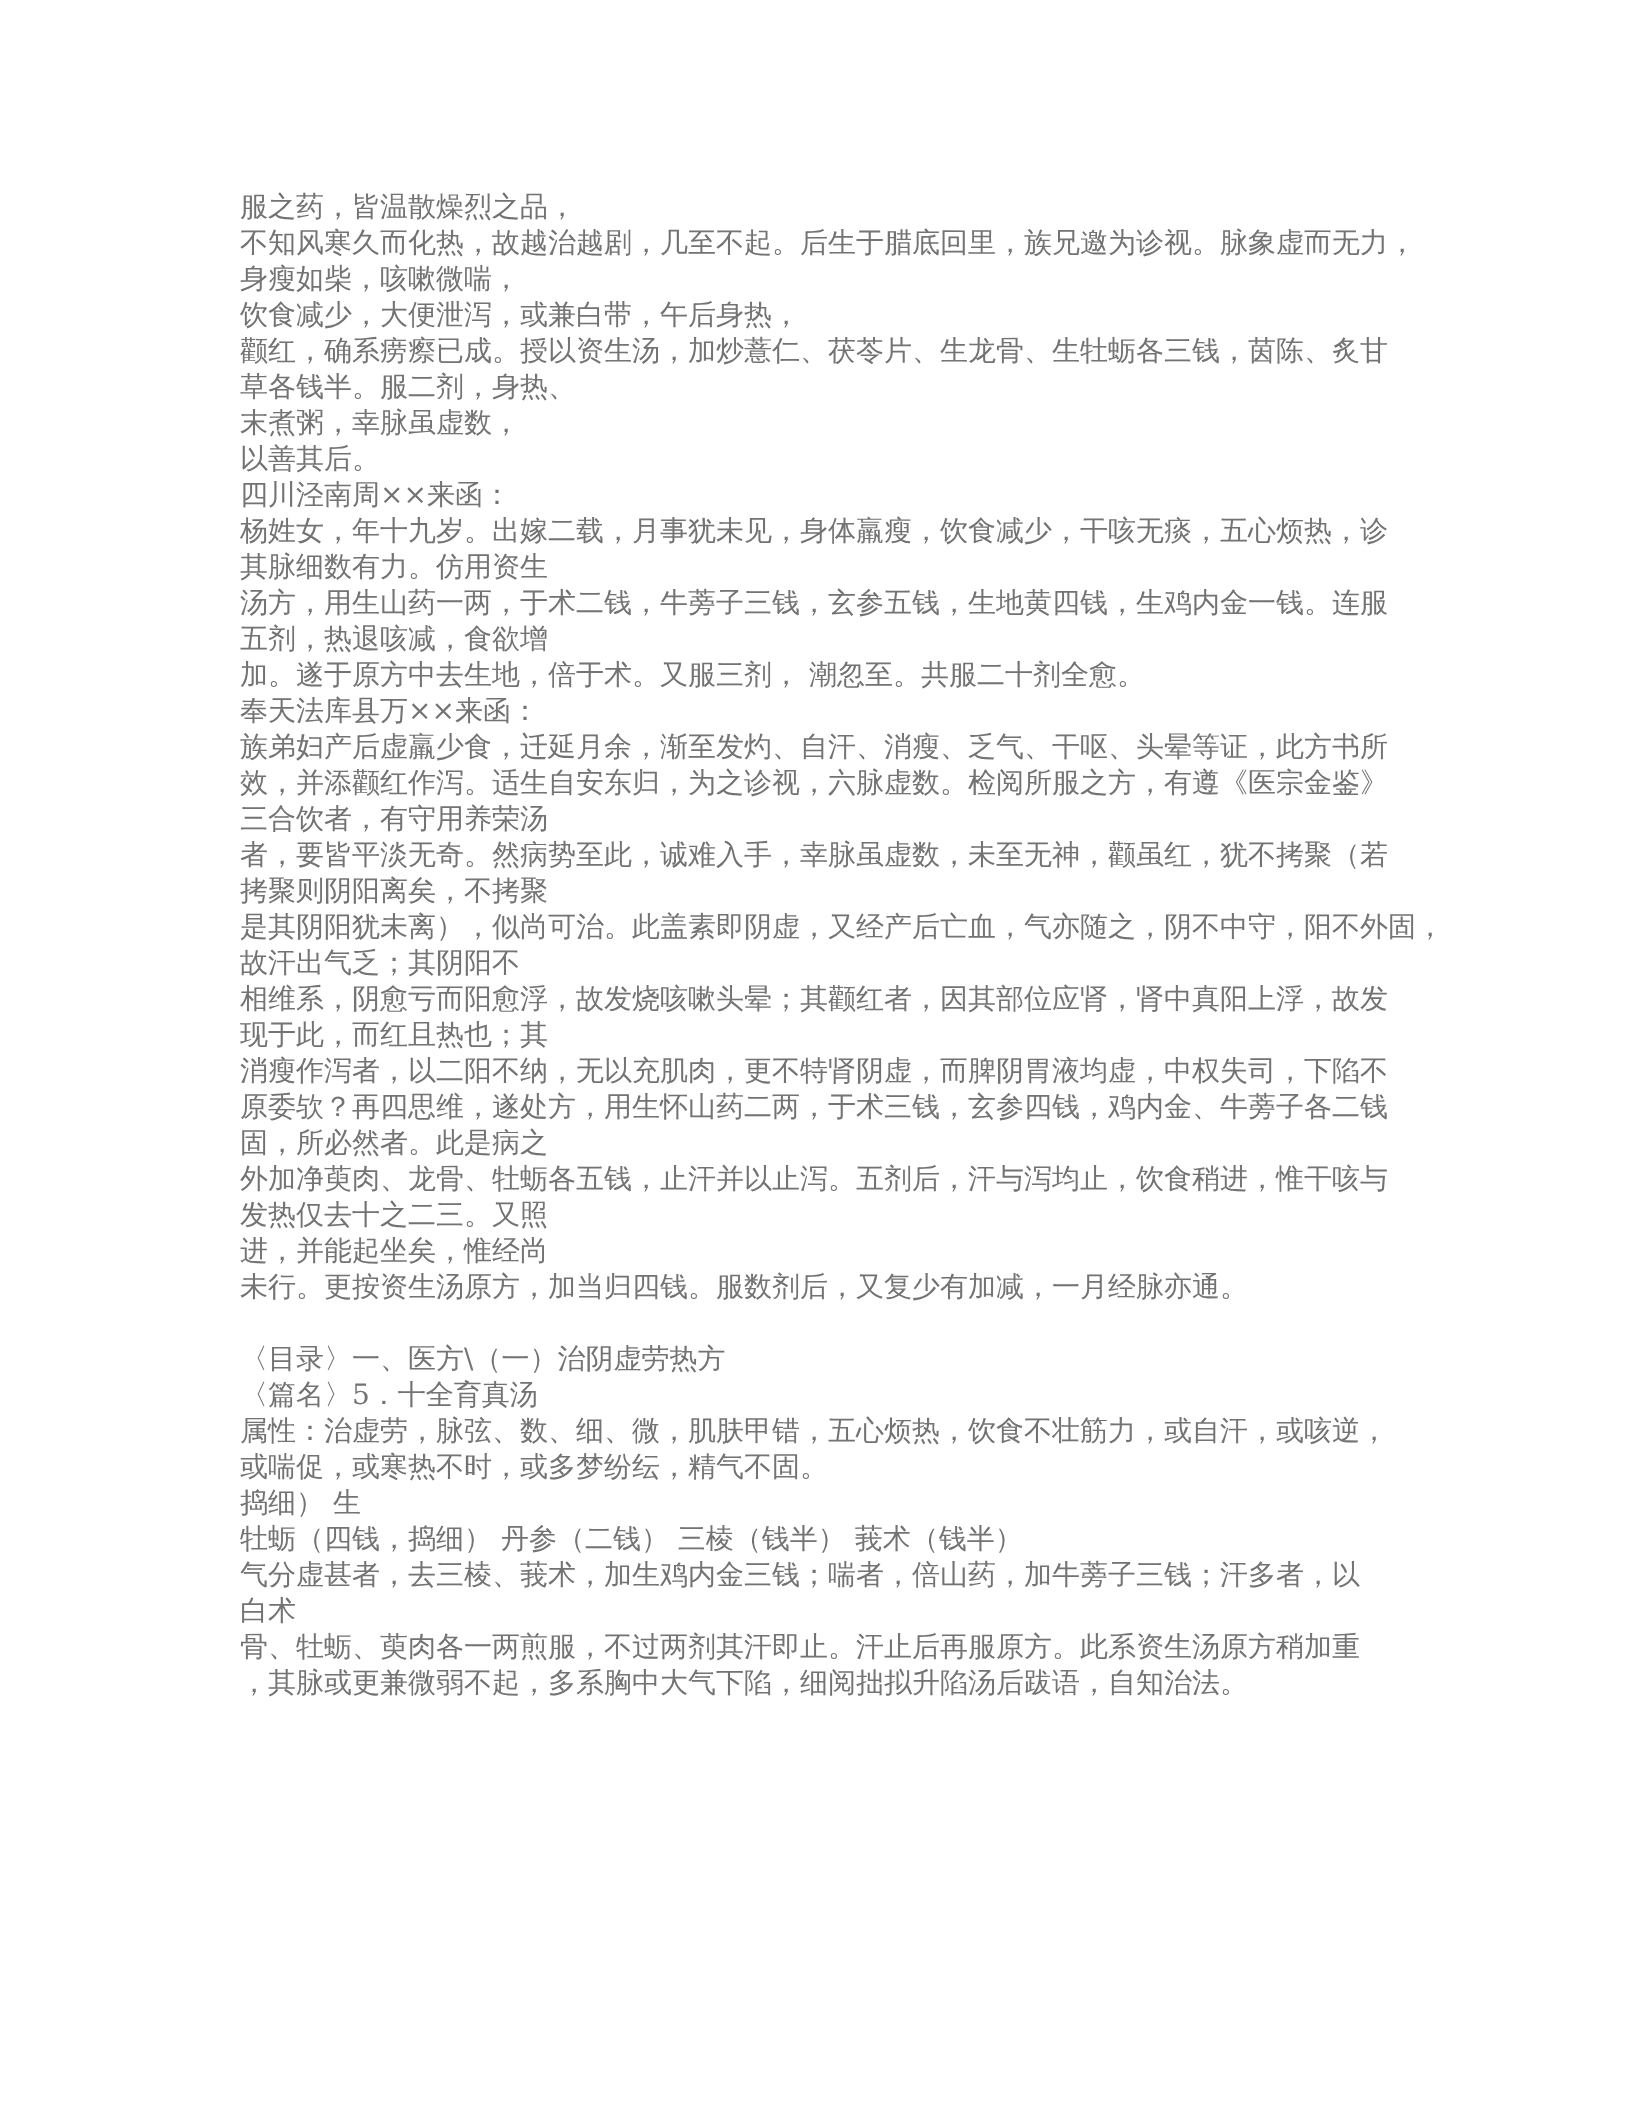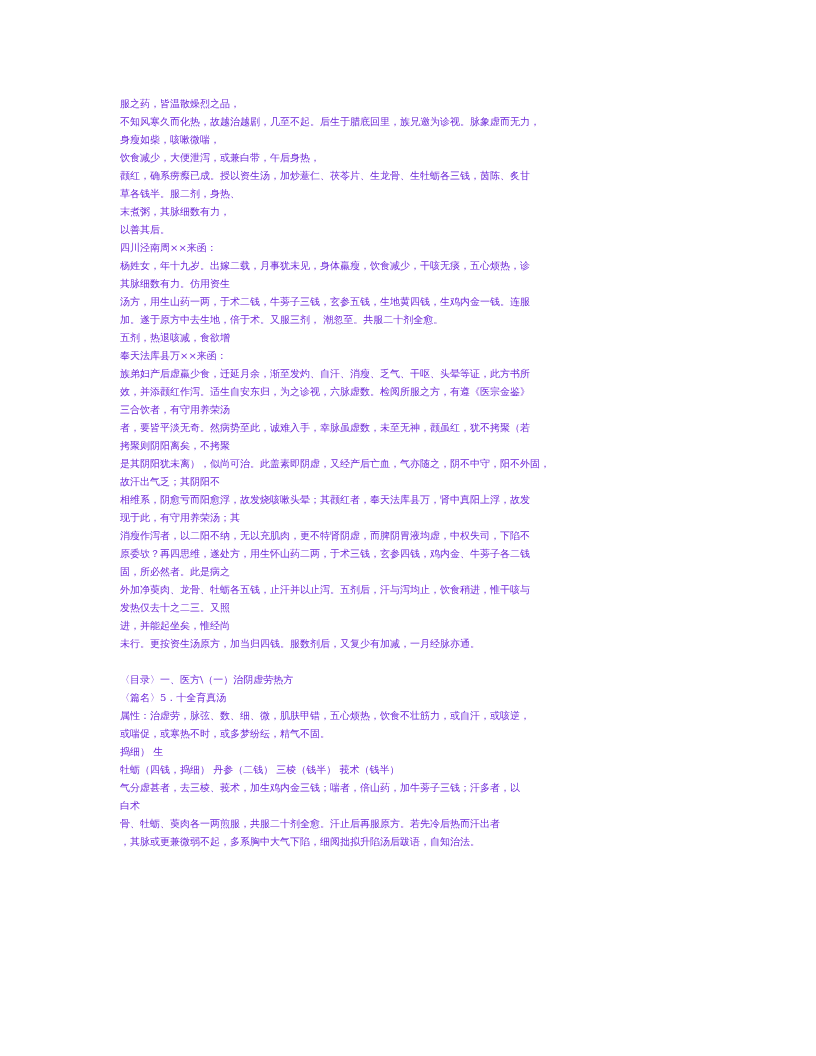--- a/index.html
+++ b/index.html
@@ -12,23 +12,23 @@
       height: 1056px;
       position: relative;
       overflow: hidden;
     }
     .page {
       position: absolute;
       left: 120px;
       top: 95px;
       width: 585px;
       font-family: "DejaVu Serif", "Liberation Serif", serif;
-      font-size: 10px;
+      font-size: 14px;
       line-height: 18px;
-      color: #6d28d9;
+      color: #737373;
     }
     .line {
       white-space: nowrap;
       height: 18px;
       overflow: visible;
     }
     .blank {
       height: 18px;
     }
   </style>
@@ -36,60 +36,60 @@
 <body>
 
 <div class="page">
   <div>
     <div class="line">服之药，皆温散燥烈之品，</div>
     <div class="line">不知风寒久而化热，故越治越剧，几至不起。后生于腊底回里，族兄邀为诊视。脉象虚而无力，</div>
     <div class="line">身瘦如柴，咳嗽微喘，</div>
     <div class="line">饮食减少，大便泄泻，或兼白带，午后身热，</div>
     <div class="line">颧红，确系痨瘵已成。授以资生汤，加炒薏仁、茯苓片、生龙骨、生牡蛎各三钱，茵陈、炙甘</div>
     <div class="line">草各钱半。服二剂，身热、</div>
-    <div class="line">末煮粥，其脉细数有力，</div>
+    <div class="line">末煮粥，幸脉虽虚数，</div>
     <div class="line">以善其后。</div>
   </div>
 
   <div>
     <div class="line">四川泾南周××来函：</div>
     <div class="line">杨姓女，年十九岁。出嫁二载，月事犹未见，身体羸瘦，饮食减少，干咳无痰，五心烦热，诊</div>
     <div class="line">其脉细数有力。仿用资生</div>
     <div class="line">汤方，用生山药一两，于术二钱，牛蒡子三钱，玄参五钱，生地黄四钱，生鸡内金一钱。连服</div>
+    <div class="line">五剂，热退咳减，食欲增</div>
     <div class="line">加。遂于原方中去生地，倍于术。又服三剂， 潮忽至。共服二十剂全愈。</div>
-    <div class="line">五剂，热退咳减，食欲增</div>
   </div>
 
   <div>
     <div class="line">奉天法库县万××来函：</div>
     <div class="line">族弟妇产后虚羸少食，迁延月余，渐至发灼、自汗、消瘦、乏气、干呕、头晕等证，此方书所</div>
     <div class="line">效，并添颧红作泻。适生自安东归，为之诊视，六脉虚数。检阅所服之方，有遵《医宗金鉴》</div>
     <div class="line">三合饮者，有守用养荣汤</div>
     <div class="line">者，要皆平淡无奇。然病势至此，诚难入手，幸脉虽虚数，未至无神，颧虽红，犹不拷聚（若</div>
     <div class="line">拷聚则阴阳离矣，不拷聚</div>
     <div class="line">是其阴阳犹未离），似尚可治。此盖素即阴虚，又经产后亡血，气亦随之，阴不中守，阳不外固，</div>
     <div class="line">故汗出气乏；其阴阳不</div>
-    <div class="line">相维系，阴愈亏而阳愈浮，故发烧咳嗽头晕；其颧红者，奉天法库县万，肾中真阳上浮，故发</div>
-    <div class="line">现于此，有守用养荣汤；其</div>
+    <div class="line">相维系，阴愈亏而阳愈浮，故发烧咳嗽头晕；其颧红者，因其部位应肾，肾中真阳上浮，故发</div>
+    <div class="line">现于此，而红且热也；其</div>
     <div class="line">消瘦作泻者，以二阳不纳，无以充肌肉，更不特肾阴虚，而脾阴胃液均虚，中权失司，下陷不</div>
     <div class="line">原委欤？再四思维，遂处方，用生怀山药二两，于术三钱，玄参四钱，鸡内金、牛蒡子各二钱</div>
     <div class="line">固，所必然者。此是病之</div>
     <div class="line">外加净萸肉、龙骨、牡蛎各五钱，止汗并以止泻。五剂后，汗与泻均止，饮食稍进，惟干咳与</div>
     <div class="line">发热仅去十之二三。又照</div>
     <div class="line">进，并能起坐矣，惟经尚</div>
     <div class="line">未行。更按资生汤原方，加当归四钱。服数剂后，又复少有加减，一月经脉亦通。</div>
   </div>
 
   <div class="blank"></div>
 
   <div>
     <div class="line">〈目录〉一、医方\（一）治阴虚劳热方</div>
     <div class="line">〈篇名〉5．十全育真汤</div>
     <div class="line">属性：治虚劳，脉弦、数、细、微，肌肤甲错，五心烦热，饮食不壮筋力，或自汗，或咳逆，</div>
     <div class="line">或喘促，或寒热不时，或多梦纷纭，精气不固。</div>
     <div class="line">捣细） 生</div>
     <div class="line">牡蛎（四钱，捣细） 丹参（二钱） 三棱（钱半） 莪术（钱半）</div>
     <div class="line">气分虚甚者，去三棱、莪术，加生鸡内金三钱；喘者，倍山药，加牛蒡子三钱；汗多者，以</div>
     <div class="line">白术</div>
-    <div class="line">骨、牡蛎、萸肉各一两煎服，共服二十剂全愈。汗止后再服原方。若先冷后热而汗出者</div>
+    <div class="line">骨、牡蛎、萸肉各一两煎服，不过两剂其汗即止。汗止后再服原方。此系资生汤原方稍加重</div>
     <div class="line">，其脉或更兼微弱不起，多系胸中大气下陷，细阅拙拟升陷汤后跋语，自知治法。</div>
   </div>
 </div>
 
 </body></html>

